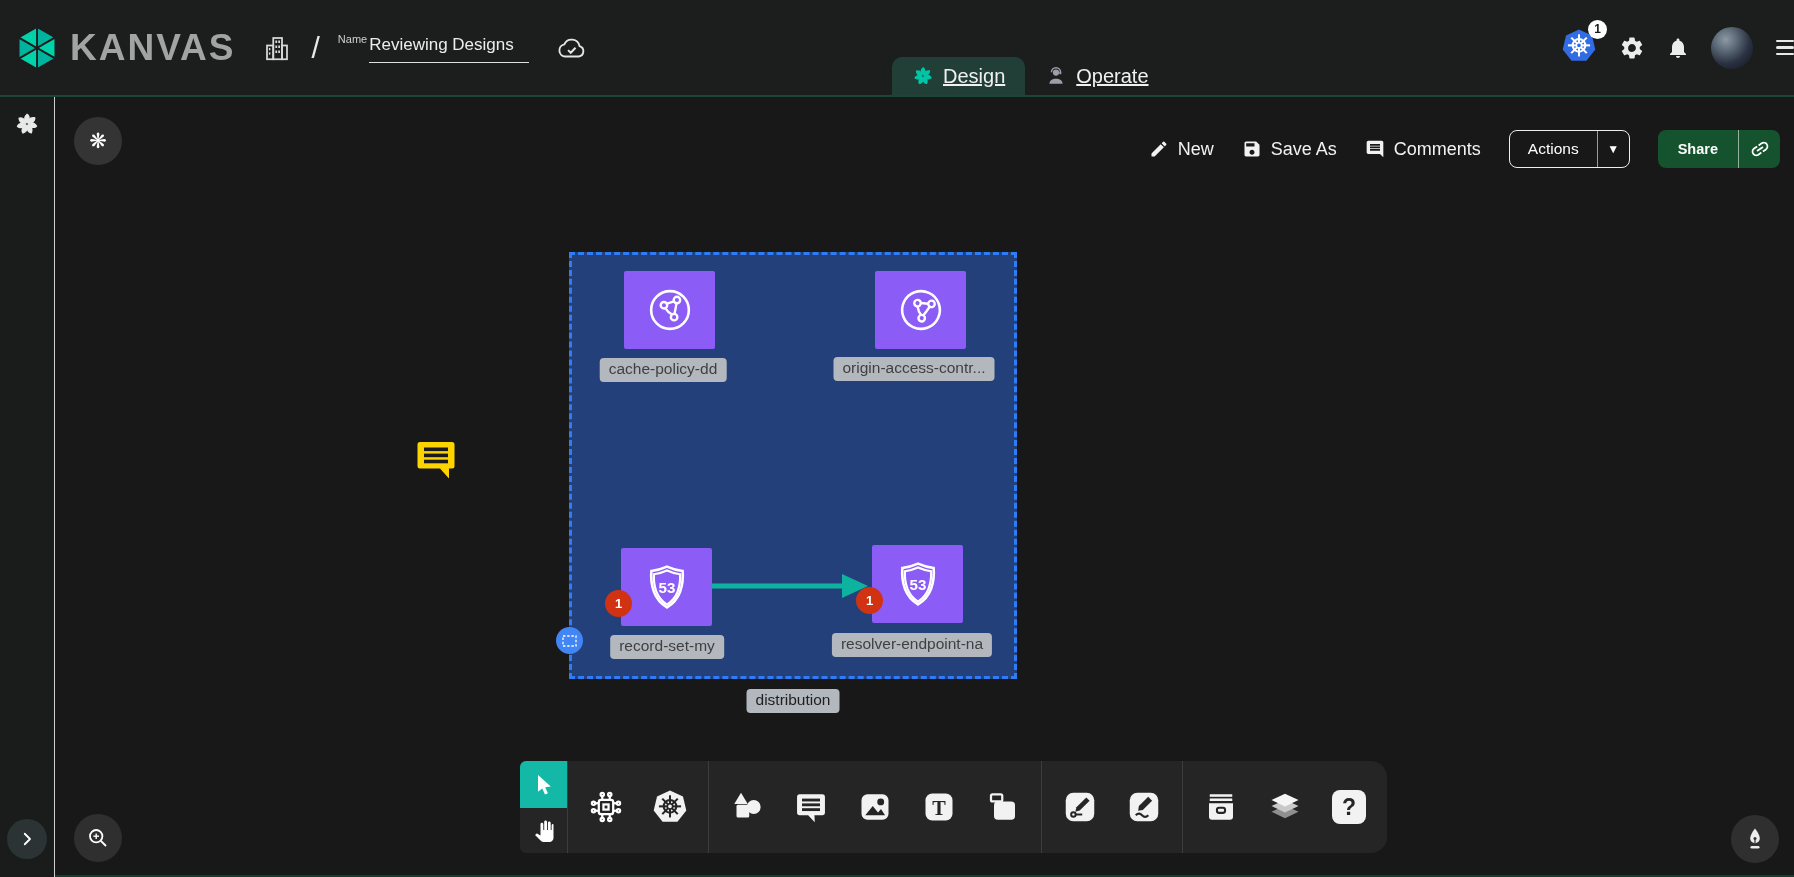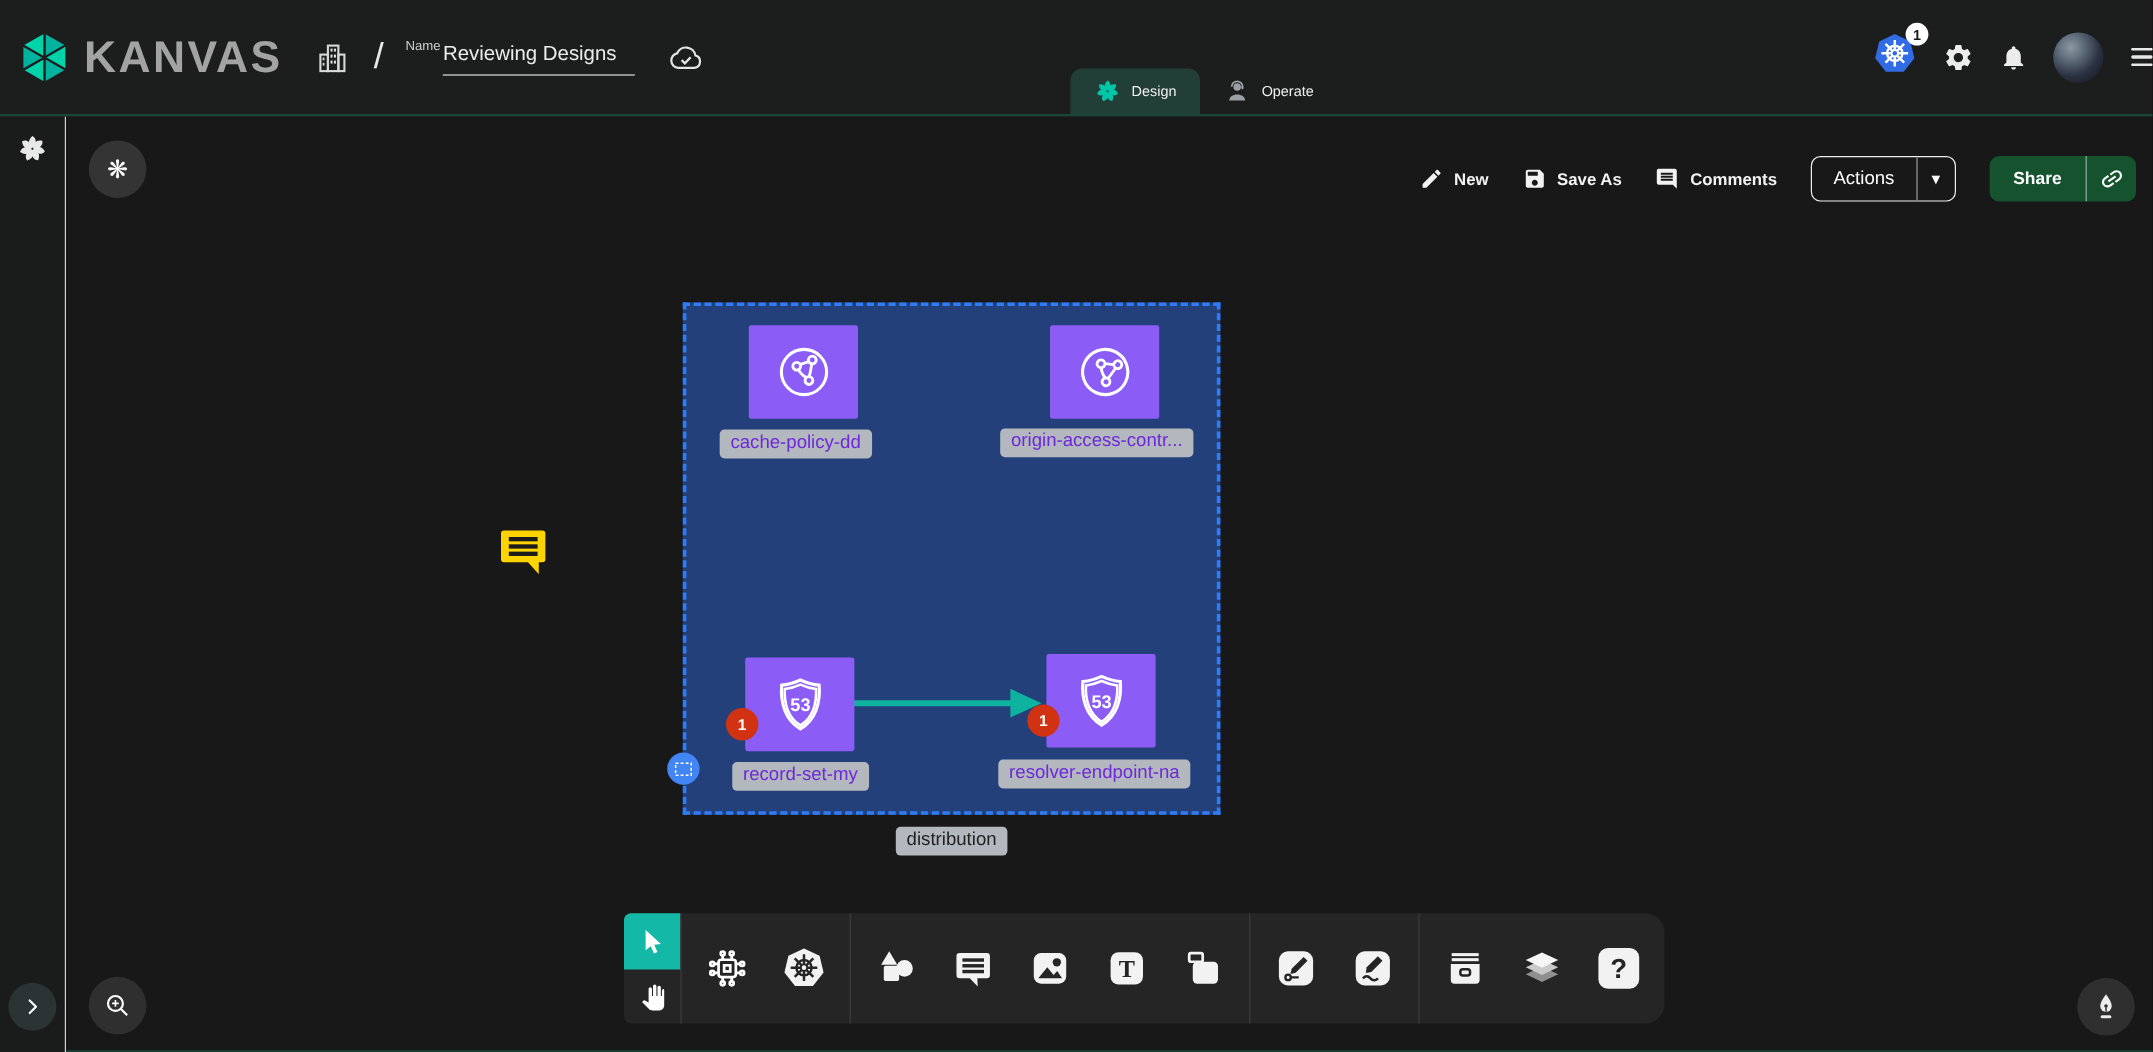--- a/index.html
+++ b/index.html
@@ -14,21 +14,21 @@
   .logo-text{ font-size:37px; font-weight:800; letter-spacing:2px; color:#a3a3a3; }
   .hdr-icon{ display:flex; align-items:center; justify-content:center; }
   .slash{ font-size:30px; font-weight:300; color:#e8e8e8; margin:0 18px 0 20px; }
   .name-field{ display:flex; gap:2px; margin-right:26px; }
   .name-label{ font-size:11px; color:#cfcfcf; }
   .name-input{ background:transparent; border:none; border-bottom:1px solid #e0e0e0;
                color:#ececec; font-size:17px; width:160px; padding:2px 0 7px 0; outline:none;
                font-family:"Liberation Sans", sans-serif;}
   .tabs{ position:absolute; left:892px; bottom:0; display:flex; align-items:flex-end; }
   .tab{ display:flex; align-items:center; gap:9px; height:38px; padding:0 20px;
-        font-size:12px; color:#f0f0f0; border-radius:10px 10px 0 0; cursor:pointer; }
+        font-size:20px; color:#f0f0f0; border-radius:10px 10px 0 0; cursor:pointer;text-decoration:underline; }
   .tab.active{ background:#213f36; }
   .hdr-right{ margin-left:auto; display:flex; align-items:center; gap:21px; padding-right:0; }
   .k8s-wrap{ position:relative; }
   .k8s-badge{ position:absolute; top:-7px; right:-9px; width:19px; height:19px; background:#fff;
               border-radius:50%; color:#1a1a1a; font-size:12px; font-weight:700;
               display:flex; align-items:center; justify-content:center; }
   .avatar{ width:42px; height:42px; border-radius:50%;
            background:radial-gradient(circle at 35% 30%, #8d9aa5 0%, #5d6a78 28%, #2a3140 60%, #10131c 100%); }
   .hamburger{ display:flex; flex-direction:column; gap:4px; margin-right:-10px; margin-left:2px; }
   .hamburger span{ width:18px; height:2.5px; background:#e8e8e8; border-radius:2px; }
@@ -43,39 +43,39 @@
   .canvas{ flex:1; position:relative; background:#181818; border-bottom:2px solid #143c31; }
 
   .float-btn{ position:absolute; width:48px; height:48px; border-radius:50%; background:#333433;
               display:flex; align-items:center; justify-content:center; cursor:pointer; }
   .snowflake-btn{ left:19px; top:20px; font-size:21px; color:#fff; }
   .zoom-btn{ left:19px; top:717px; background:#2f2f2f; }
   .pen-btn{ left:1676px; top:718px; background:#2f2f2f; }
 
   
   .canvas-toolbar{ position:absolute; top:33px; right:14px; display:flex; align-items:center; gap:28px; }
-  .ct-item{ display:flex; align-items:center; gap:9px; font-size:14px; font-weight:700; color:#f2f2f2; cursor:pointer; }
+  .ct-item{ display:flex; align-items:center; gap:9px; font-size:18px; font-weight:400; color:#f2f2f2; cursor:pointer; }
   .actions-btn{ display:flex; align-items:stretch; border:1.5px solid #ededed; border-radius:8px;
                 height:38px; overflow:hidden; cursor:pointer;justify-content:flex-end; }
   .actions-main{ display:flex; align-items:center; padding:0 18px; font-size:15.5px; color:#fff; }
   .actions-caret{ display:flex; align-items:center; justify-content:center; width:32px;
                   border-left:1px solid #9a9a9a; font-size:12px; color:#fff; }
   .share-btn{ display:flex; align-items:stretch; background:#14532d; border-radius:8px;
               height:38px; overflow:hidden; cursor:pointer; }
   .share-main{ display:flex; align-items:center; padding:0 20px; font-size:14.5px; font-weight:700; color:#fff; }
   .share-link{ display:flex; align-items:center; justify-content:center; width:42px;
                border-left:1px solid rgba(255,255,255,.55); }
 
   
   .selection{ position:absolute; left:514px; top:155px; width:448px; height:427px;
               background:#24407a; border:3px dashed #2f7df6; }
   .node{ position:absolute; width:91px; height:78px; background:#8b5cf6; border-radius:2px;
          display:flex; align-items:center; justify-content:center; cursor:pointer; }
   .node svg{ width:52px; height:52px; }
-  .node-label{ position:absolute; transform:translateX(-50%); background:#b3b8be; color:#6d28d9;
+  .node-label{ position:absolute; transform:translateX(-50%); background:#b3b8be; color:#404040;
                font-size:15.5px; padding:2px 9px 4px; border-radius:4px; white-space:nowrap; }
   .node-badge{ position:absolute; width:27px; height:27px; border-radius:50%; background:#d13212;
                color:#fff; font-size:13px; font-weight:700;
                display:flex; align-items:center; justify-content:center; z-index:3; }
   .edge-svg{ position:absolute; left:0; top:0; pointer-events:none; }
   .sel-handle{ position:absolute; left:-16px; top:372px; width:27px; height:27px; border-radius:50%;
                background:#4285f4; display:flex; align-items:center; justify-content:center; z-index:4; cursor:pointer; }
   .group-label{ position:absolute; left:738px; top:592px; transform:translateX(-50%);
                 background:#b3b8be; color:#1f1f1f; font-size:15.5px; padding:2px 9px 4px; border-radius:4px; }
 

